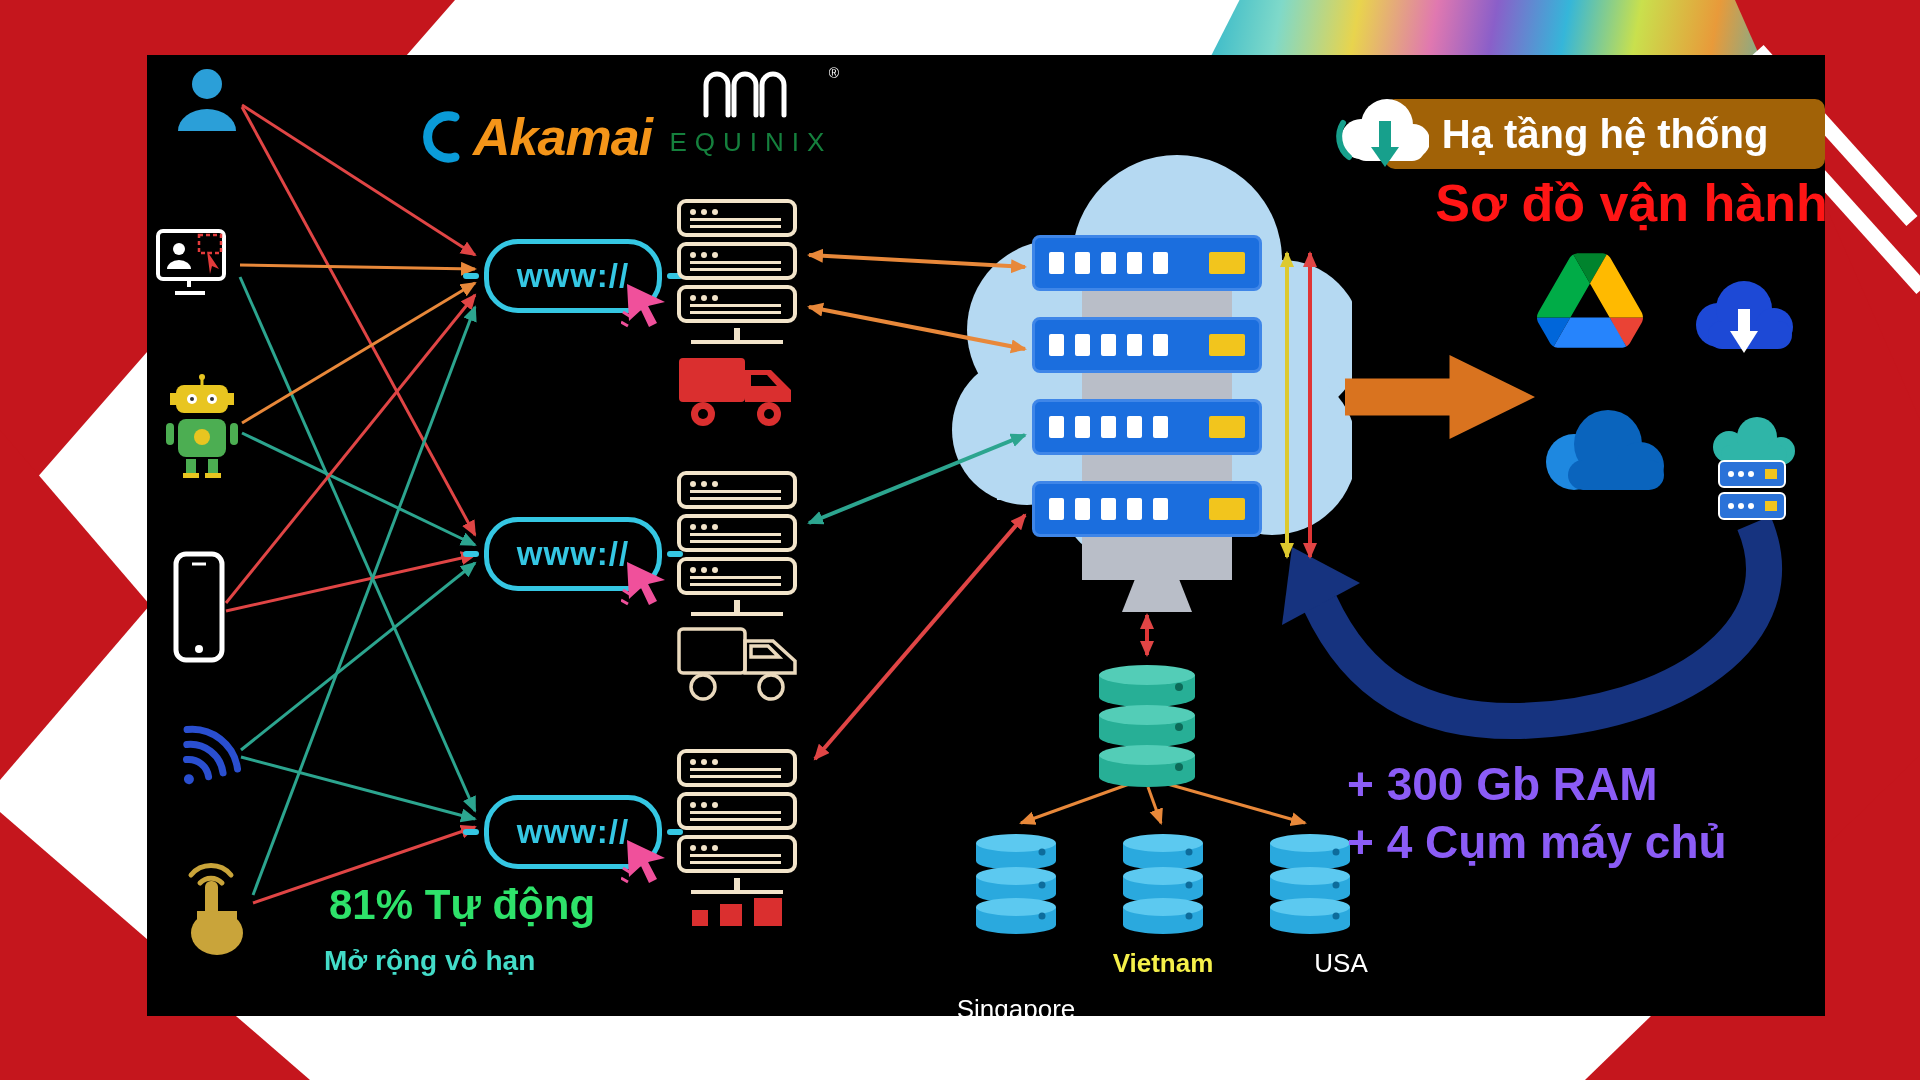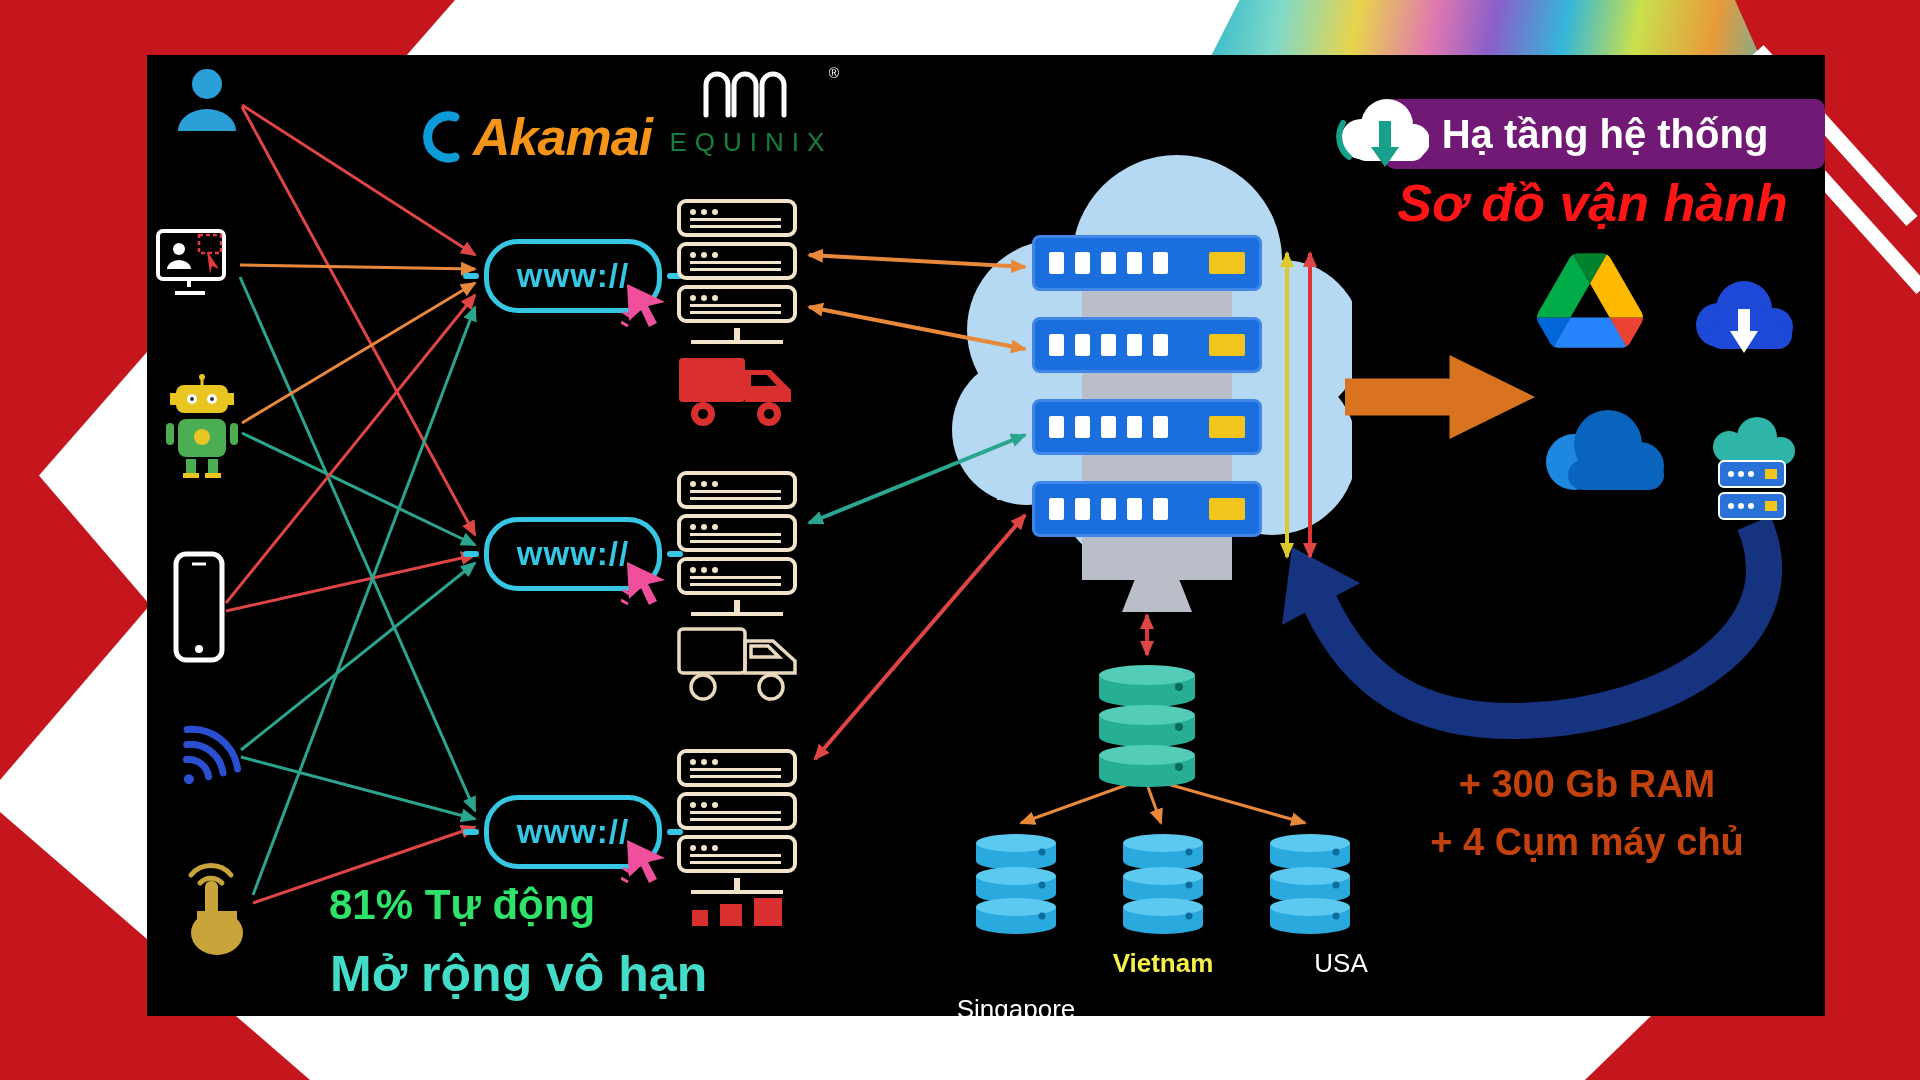--- a/index.html
+++ b/index.html
@@ -57,31 +57,31 @@
   
   #grey-pole{left:935px;top:195px;width:150px;height:330px;background:#b9bec8;}
   #grey-stand{left:975px;top:525px;width:70px;height:32px;background:#b9bec8;
               clip-path:polygon(18% 0,82% 0,100% 100%,0 100%);}
   .cloud-srv{left:885px;width:230px;height:56px;background:#1b6ede;border:3px solid #3f86e8;border-radius:8px;
              display:flex;align-items:center;padding:0 14px;gap:11px;box-sizing:border-box;}
   .sq{width:15px;height:22px;background:#fff;border-radius:2px;}
   .sq.y{width:36px;margin-left:auto;background:#f2c51d;}
 
   
-  #banner{left:1238px;top:44px;width:440px;height:70px;background:#701a75;border-radius:10px;
+  #banner{left:1238px;top:44px;width:440px;height:70px;background:#a16207;border-radius:10px;
           display:flex;align-items:center;justify-content:center;color:#fff;font-weight:800;font-size:40px;}
-  #subtitle{left:1229px;top:118px;width:433px;text-align:center;color:#ff1515;font-weight:800;font-size:52px;font-style:italic;}
+  #subtitle{left:1268px;top:118px;width:433px;text-align:center;color:#ff1515;font-weight:800;font-size:52px;}
   #block-arrow{left:1198px;top:300px;width:190px;height:84px;background:#d9731f;
                clip-path:polygon(0 28%,55% 28%,55% 0,100% 50%,55% 100%,55% 72%,0 72%);}
   #specs{left:1200px;top:700px;width:480px;}
-  .spec-line{position:static;color:#c2410c;font-weight:800;font-size:38px;line-height:58px;white-space:nowrap;text-align:center;}
+  .spec-line{position:static;color:#8b5cf6;font-weight:800;font-size:46px;line-height:58px;white-space:nowrap;}
 
   
   #caption-auto{left:182px;top:826px;color:#2ee26a;font-weight:800;font-size:42px;}
-  #caption-scale{left:183px;top:890px;color:#43dcc8;font-weight:800;font-size:50px;text-align:center;}
+  #caption-scale{left:177px;top:890px;color:#43dcc8;font-weight:800;font-size:28px;text-align:center;}
   .loc-label{top:893px;text-align:center;color:#fff;font-size:26px;}
   #loc-vietnam{color:#f5f04a;font-weight:bold;}
 
   
   .red-squares span{display:inline-block;vertical-align:bottom;background:#da2f2f;margin-right:12px;}
 </style>
 </head>
 <body>
 
 <div id="bg-top-left" class="bgshape"></div>

